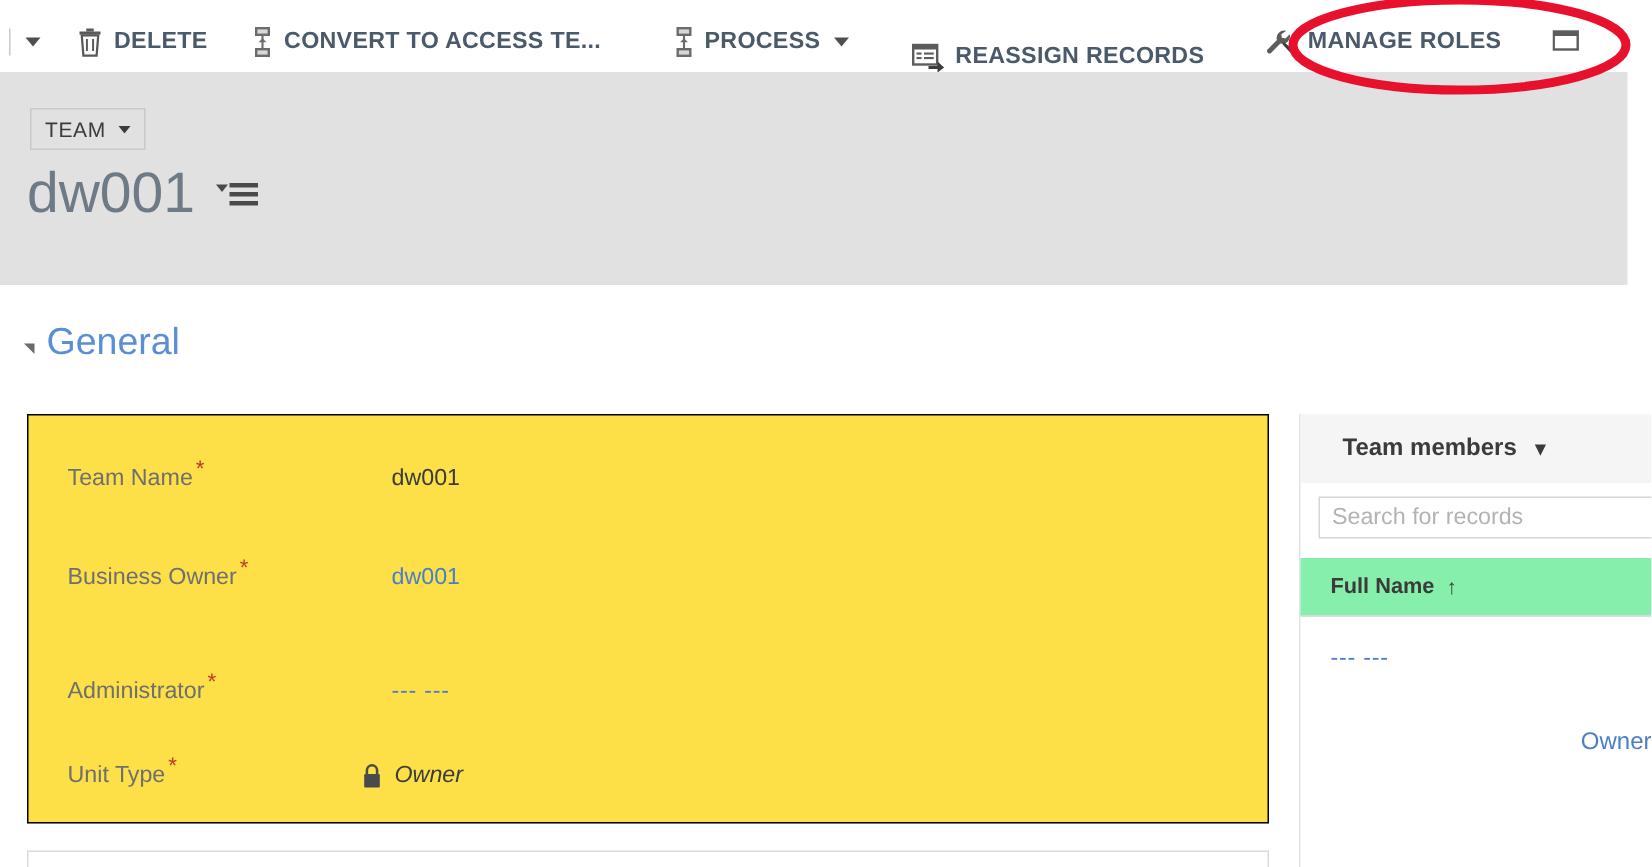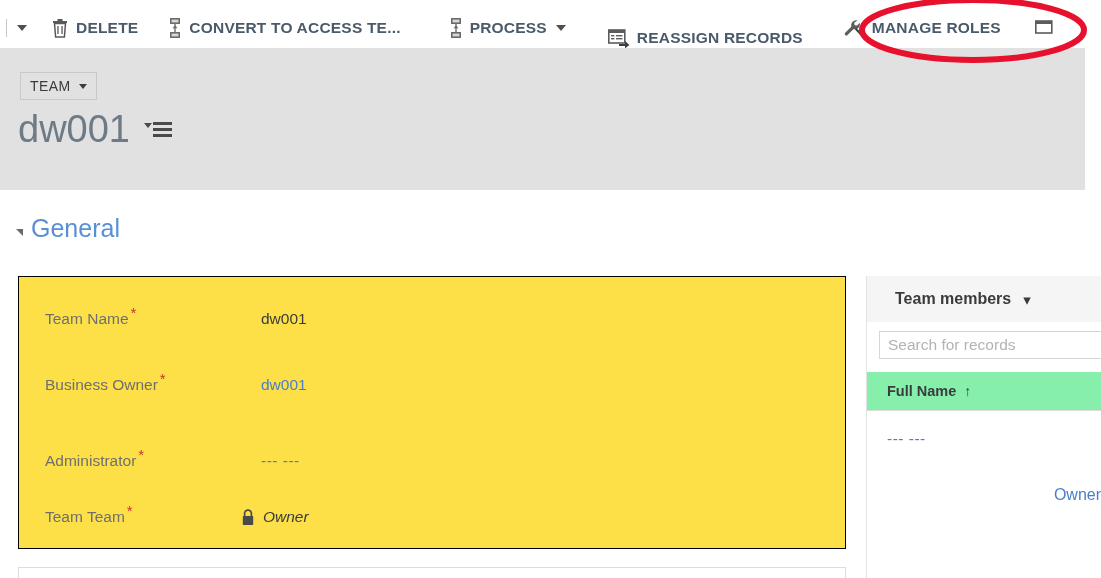--- a/index.html
+++ b/index.html
@@ -427,21 +427,21 @@
 
     <div class="field-row" style="top:168px;">
       <span class="field-label">
         <span>Administrator</span><span class="req-star">*</span>
       </span>
       <span class="field-value dashes">--- ---</span>
     </div>
 
     <div class="field-row" style="top:224px;">
       <span class="field-label">
-        <span>Team Team</span><span class="req-star">*</span>
+        <span>Unit Type</span><span class="req-star">*</span>
       </span>
       <span class="field-value" style="left:222px;font-style:italic;">
         <svg class="lock-icon" width="14" height="17" viewBox="0 0 14 17">
           <path d="M3.6 7 V4.6 a3.4 3.4 0 0 1 6.8 0 V7" fill="none" stroke="#4a4a4a" stroke-width="1.7"></path>
           <rect x="1.8" y="7" width="10.4" height="9" rx="0.8" fill="#4a4a4a"></rect>
         </svg>
         <span>Owner</span>
       </span>
     </div>
   </div>

